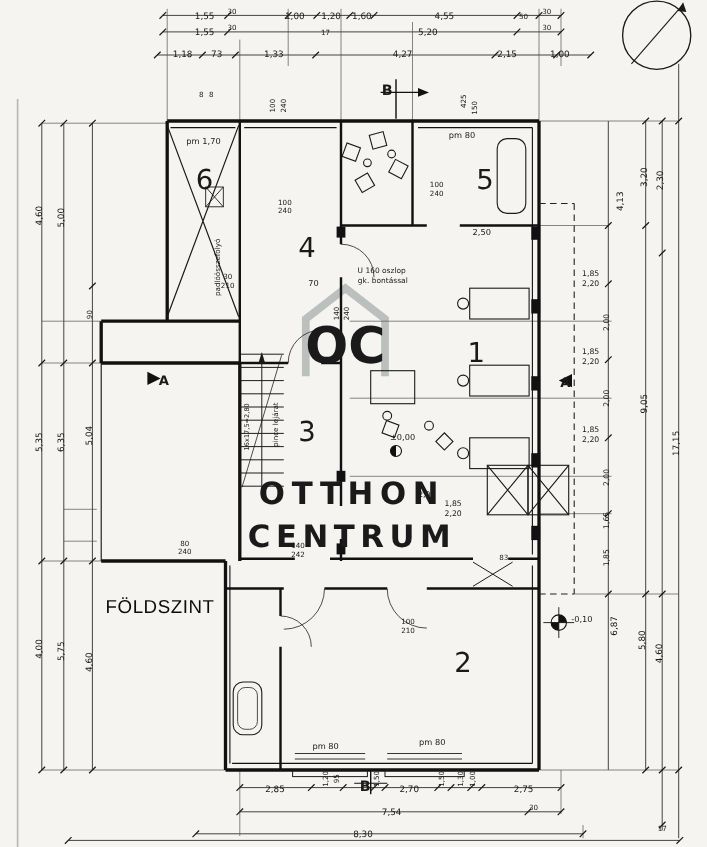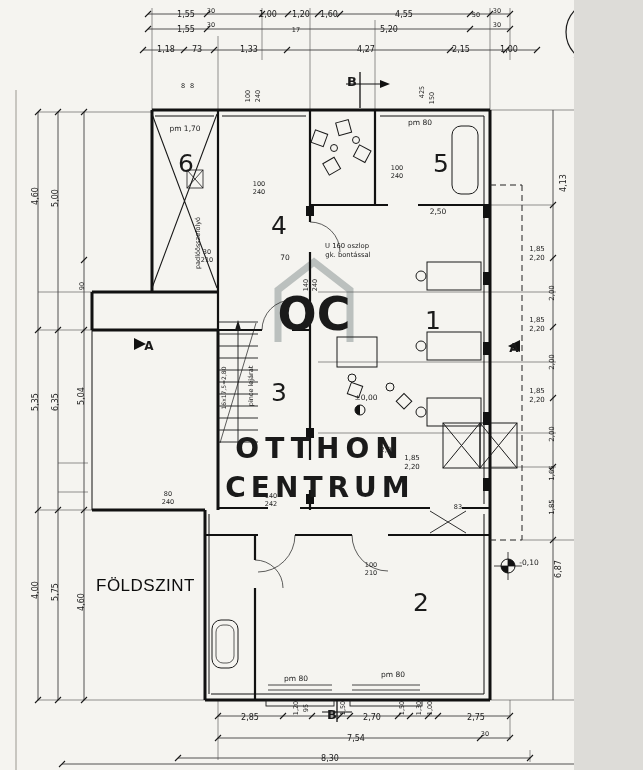--- a/index.html
+++ b/index.html
@@ -1,19 +1,19 @@
 <!DOCTYPE html>
 <html><head>
 <meta charset="utf-8">
 <style>
   html,body{margin:0;padding:0;background:#dddcd8;}
-  .page{position:relative;width:574px;height:770px;background:#f5f4f0;overflow:hidden;
+  .page{position:relative;width:643px;height:770px;background:#f5f4f0;overflow:hidden;
         font-family:"DejaVu Sans",sans-serif;}
   .page svg{position:absolute;left:0;top:0;}
-  .floor-title{position:absolute;left:96px;top:576px;font-size:17px;font-weight:500;
+  .floor-title{position:absolute;left:96px;top:542px;font-size:17px;font-weight:500;
                color:#0c0c0c;letter-spacing:.5px;font-family:"Liberation Sans",sans-serif;}
   svg text{font-family:"DejaVu Sans",sans-serif;fill:#1a1a1a;}
 </style>
 </head>
 <body>
 
 <div class="page">
 
 <svg width="643" height="770" viewBox="0 0 643 770">
 

